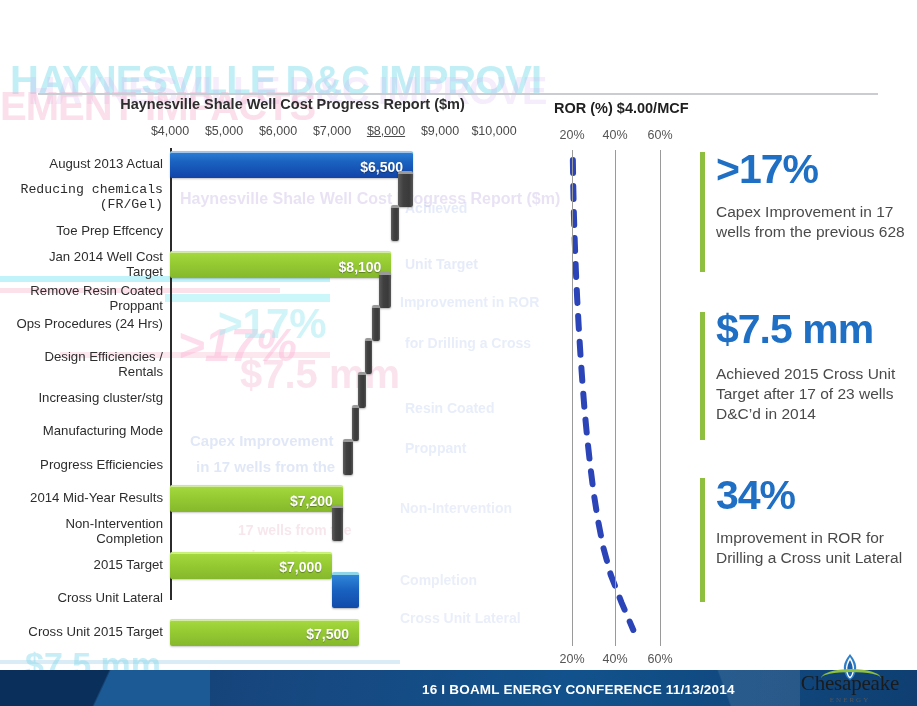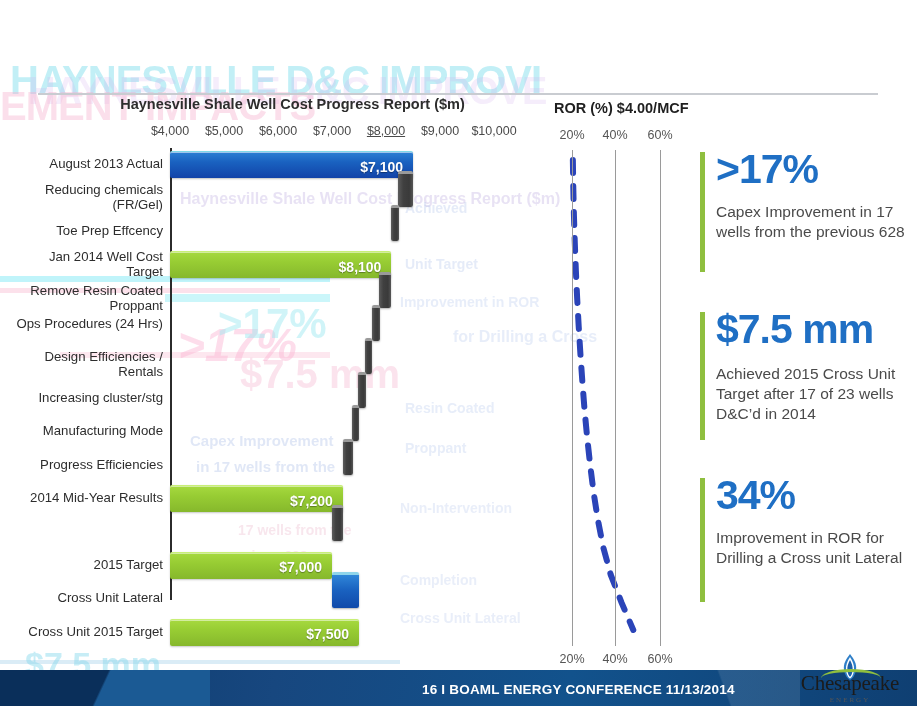--- a/index.html
+++ b/index.html
@@ -78,24 +78,23 @@
     left: 405px; top: 256px;
     font-size: 14px;
     color: rgba(175,195,235,0.33);
   }
   #ghost-23w {
     left: 400px; top: 294px;
     font-size: 14px;
     color: rgba(175,195,235,0.30);
   }
   #ghost-improve {
-    left: 405px; top: 328px;
-    font-size: 16px;
+    left: 405px; top: 335px;
+    font-size: 14px;
     color: rgba(175,195,235,0.30);
-    margin-left: 48px;
   }
   #ghost-drill {
     left: 405px; top: 400px;
     font-size: 14px;
     color: rgba(175,195,235,0.30);
   }
   #ghost-unitlat {
     left: 405px; top: 440px;
     font-size: 14px;
     color: rgba(175,195,235,0.30);
@@ -372,23 +371,23 @@
         <div class="wf-tick" style="left: 132px;">$6,000</div>
         <div class="wf-tick" style="left: 186px;">$7,000</div>
         <div class="wf-tick" style="left: 240px; text-decoration: underline;">$8,000</div>
         <div class="wf-tick" style="left: 294px;">$9,000</div>
         <div class="wf-tick" style="left: 348px;">$10,000</div>
       </div>
     <div id="wf-plot">
       <div id="wf-baseline"></div>
     <div class="wf-label" style="top: 9px;">August 2013 Actual</div>
         <div class="wf-bar total-blue" style="left: 170px; width: 243px; top: 3px; height: 27px;">
-          <div class="wf-value" style="top: 7.5px;">$7,100</div>
+          <div class="wf-value" style="top: 7.5px;">$6,500</div>
         </div>
-        <div class="wf-label" style="top: 35.4px;">Reducing chemicals (FR/Gel)</div>
+        <div class="wf-label" style="top: 35.4px; font-family: Liberation Mono, monospace;">Reducing chemicals (FR/Gel)</div>
         <div class="wf-bar step-gray" style="left: 398.42px; width: 14.58px; top: 23.4px; height: 36px;"></div>
         <div class="wf-label" style="top: 75.8px;">Toe Prep Effcency</div>
         <div class="wf-bar step-gray" style="left: 391.4px; width: 7.56px; top: 56.8px; height: 36px;"></div>
         <div class="wf-label" style="top: 102.2px; padding-left: 44px;">Jan 2014 Well Cost Target</div>
         <div class="wf-bar total-green" style="left: 170px; width: 221.4px; top: 103.2px; height: 27px;">
           <div class="wf-value" style="top: 7.5px;">$8,100</div>
         </div>
         <div class="wf-label" style="top: 136px;">Remove Resin Coated Proppant</div>
         <div class="wf-bar step-gray" style="left: 378.98px; width: 12.42px; top: 123.6px; height: 36px;"></div>
         <div class="wf-label" style="top: 169px;">Ops Procedures (24 Hrs)</div>
@@ -398,20 +397,21 @@
         <div class="wf-label" style="top: 242.8px;">Increasing cluster/stg</div>
         <div class="wf-bar step-gray" style="left: 358.46px; width: 7.56px; top: 223.8px; height: 36px;"></div>
         <div class="wf-label" style="top: 276.2px;">Manufacturing Mode</div>
         <div class="wf-bar step-gray" style="left: 351.98px; width: 7.02px; top: 257.2px; height: 36px;"></div>
         <div class="wf-label" style="top: 309.6px;">Progress Efficiencies</div>
         <div class="wf-bar step-gray" style="left: 342.8px; width: 9.72px; top: 290.6px; height: 36px;"></div>
         <div class="wf-label" style="top: 343px;">2014 Mid-Year Results</div>
         <div class="wf-bar total-green" style="left: 170px; width: 172.8px; top: 337px; height: 27px;">
           <div class="wf-value" style="top: 7.5px;">$7,200</div>
         </div>
+        <div class="wf-label" style="top: 369.4px;">Non-Intervention Completion</div>
         <div class="wf-bar step-gray" style="left: 332px; width: 10.8px; top: 357.4px; height: 36px;"></div>
         <div class="wf-label" style="top: 409.8px;">2015 Target</div>
         <div class="wf-bar total-green" style="left: 170px; width: 162px; top: 403.8px; height: 27px;">
           <div class="wf-value" style="top: 7.5px;">$7,000</div>
         </div>
         <div class="wf-label" style="top: 443.2px;">Cross Unit Lateral</div>
         <div class="wf-bar step-blue" style="left: 332px; width: 27px; top: 424.2px; height: 36px;"></div>
         <div class="wf-label" style="top: 476.6px;">Cross Unit 2015 Target</div>
         <div class="wf-bar total-green" style="left: 170px; width: 189px; top: 470.6px; height: 27px;">
           <div class="wf-value" style="top: 7.5px;">$7,500</div>

